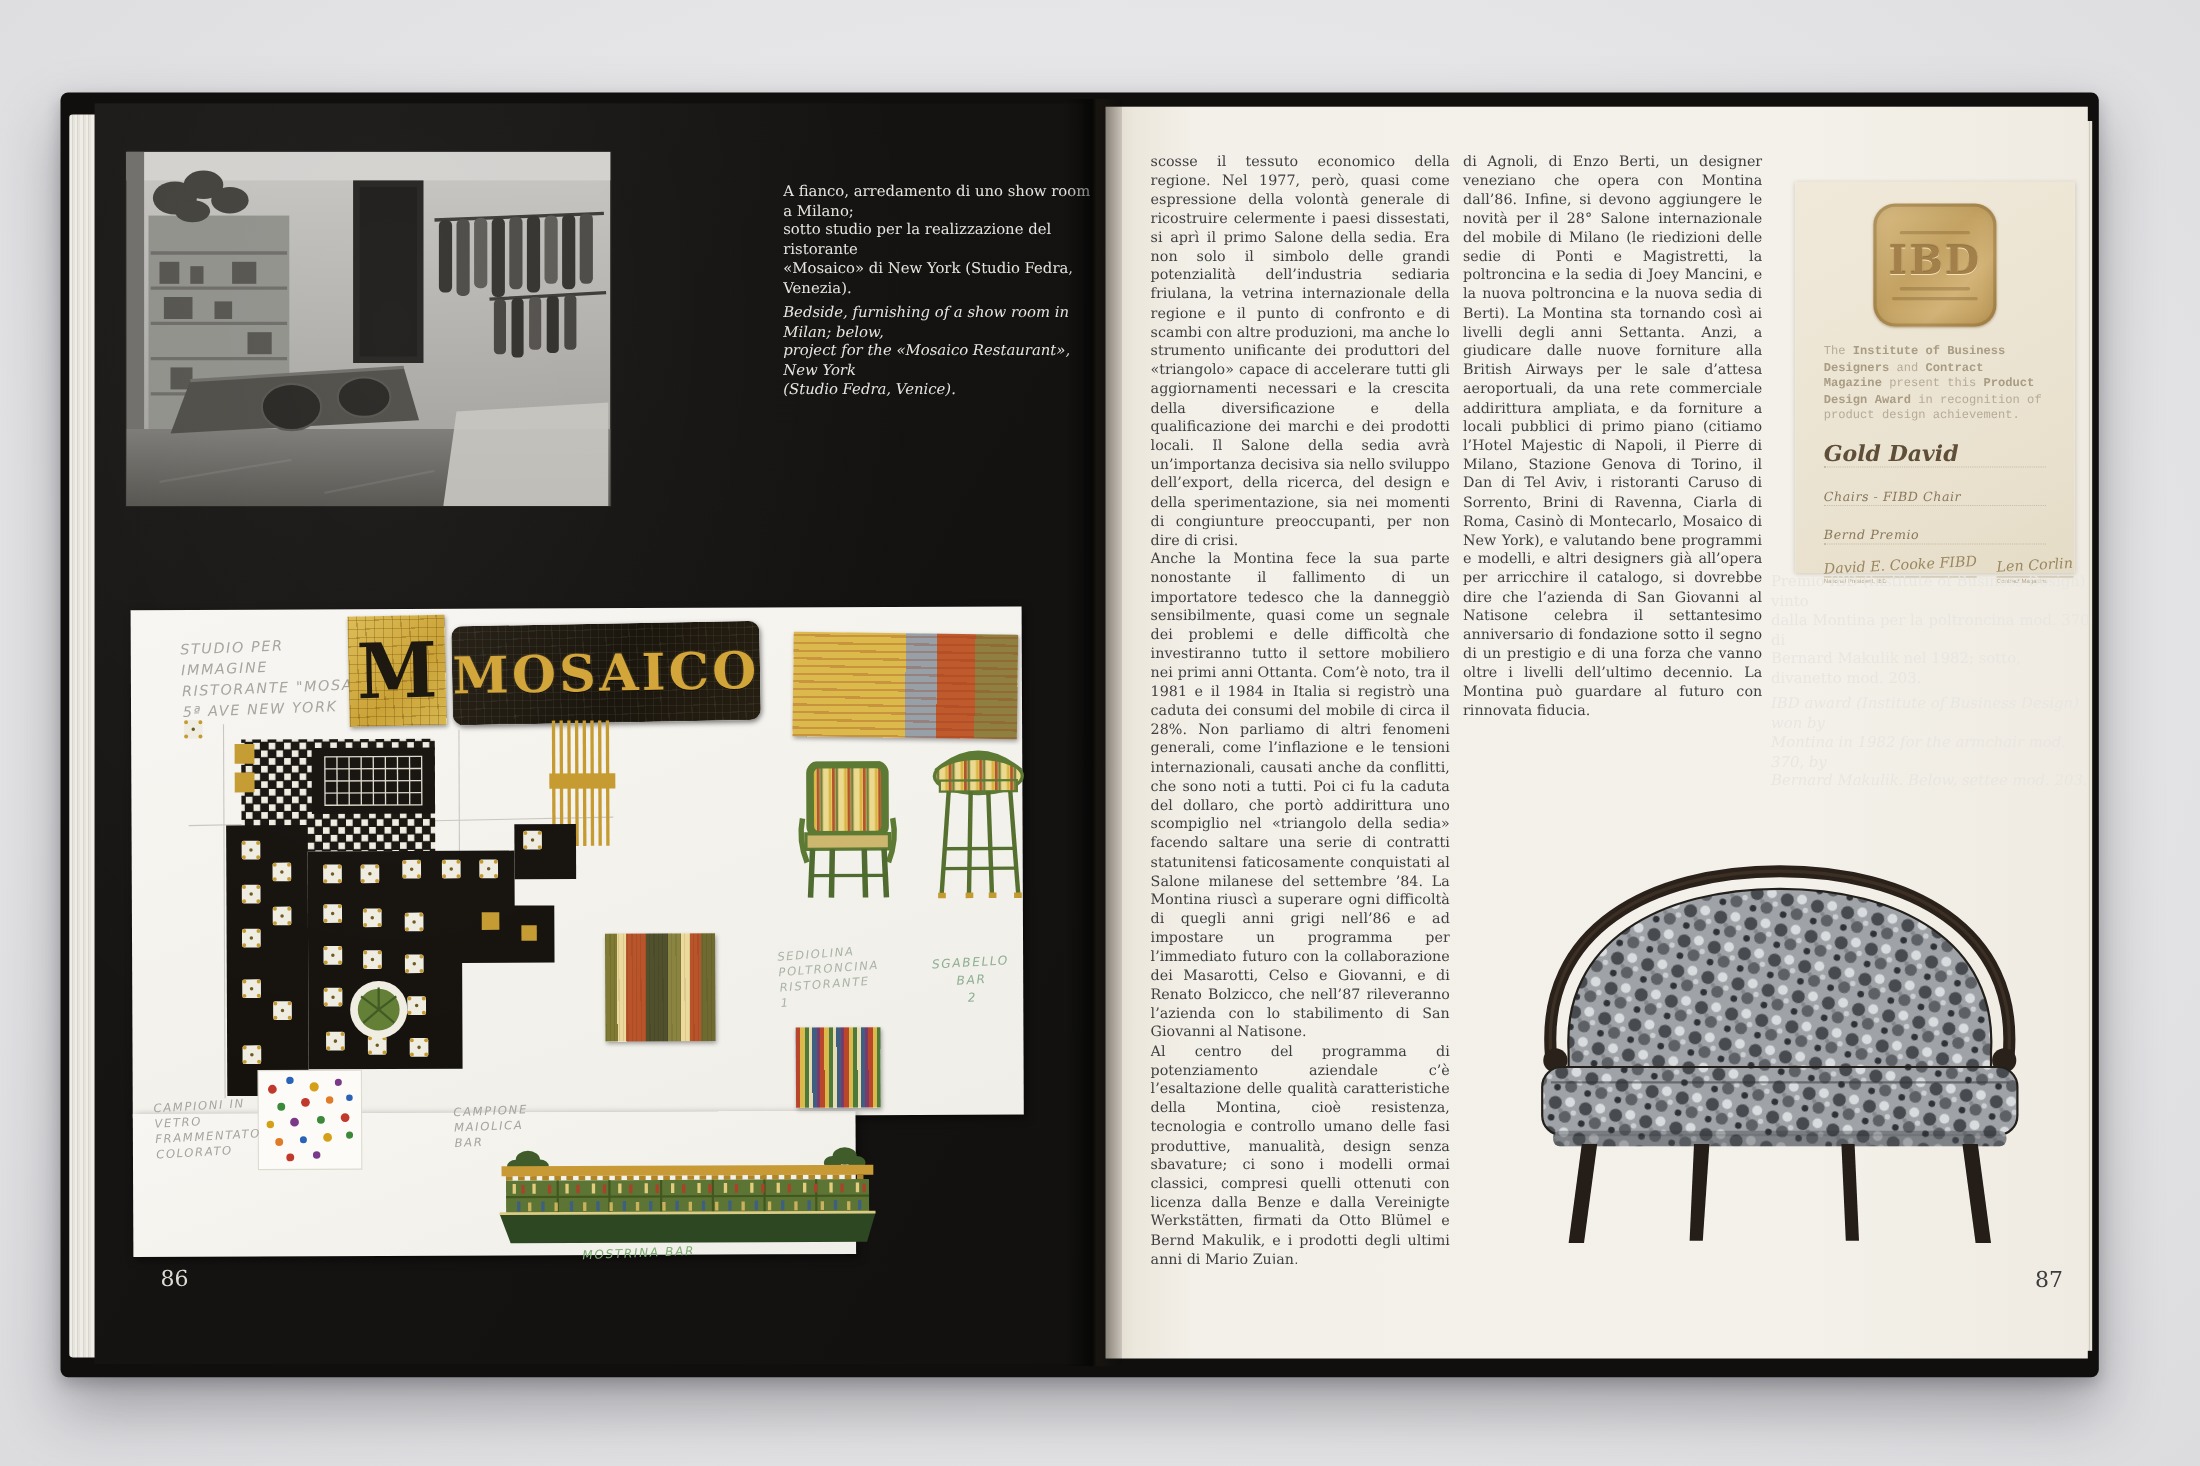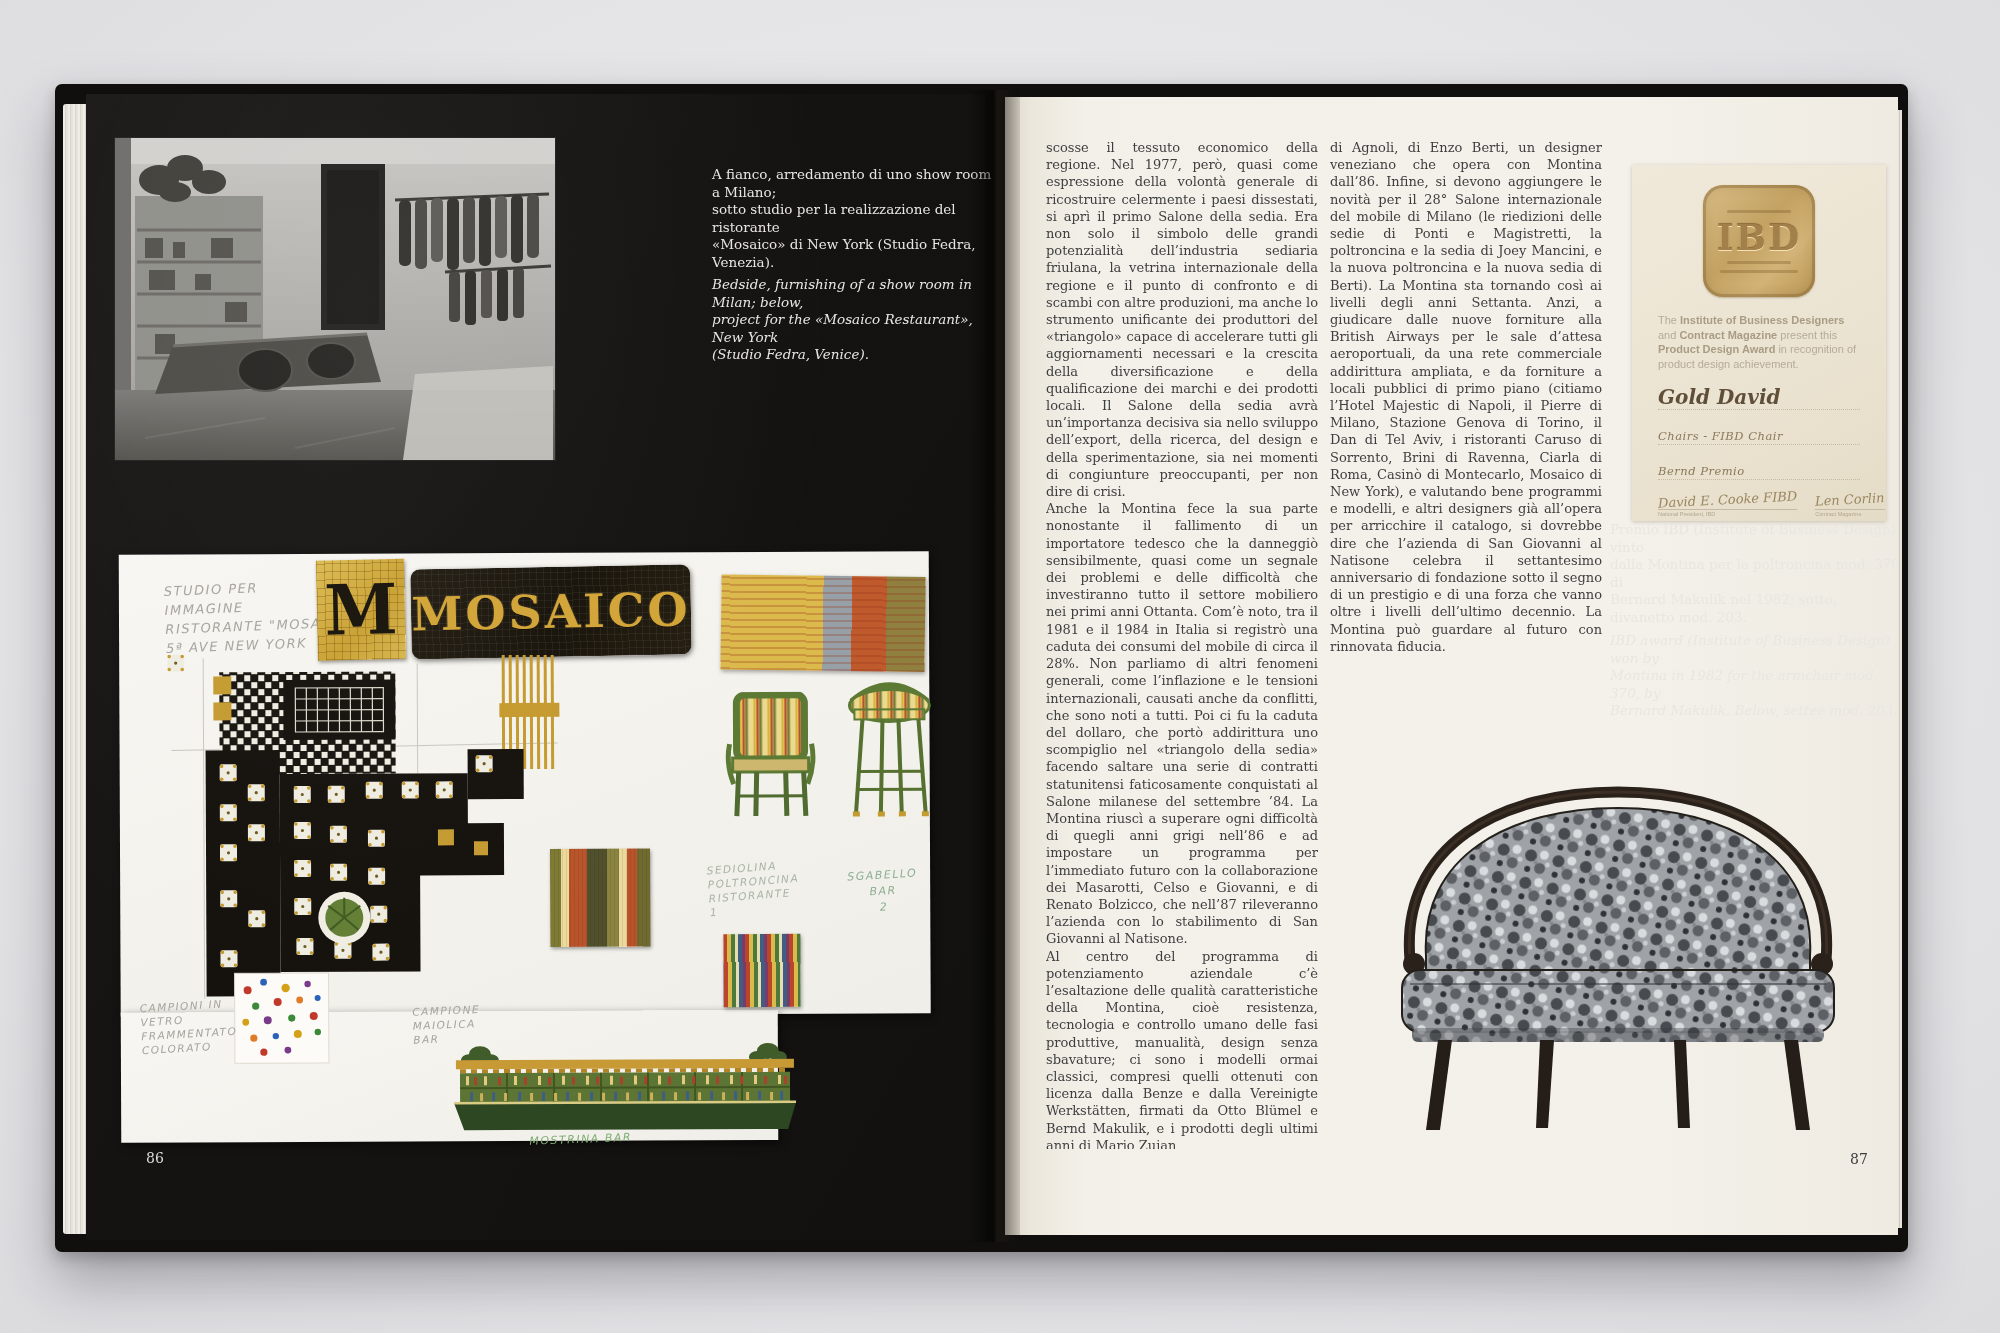--- a/index.html
+++ b/index.html
@@ -84,41 +84,41 @@
     background:
       repeating-linear-gradient(90deg, rgba(0,0,0,.08) 0 1px, transparent 1px 4px),
       linear-gradient(90deg,#7e7a33 0 11%,#ecd99c 11% 19%,#b9542a 19% 37%,#50502c 37% 57%,#8a8440 57% 69%,#ecd99c 69% 77%,#b9542a 77% 87%,#6f6b30 87% 100%);}
   .swatch-rainbow{left:603px;top:382px;width:77px;height:73px;
     background:repeating-linear-gradient(90deg,#b9452a 0 4px,#dcb94b 4px 8px,#4d7a3a 8px 12px,#e8ddb0 12px 15px,#3f5f82 15px 19px,#7a3a6a 19px 22px);}
   .plan{position:absolute;left:48px;top:100px;width:395px;height:348px;}
   .armchair{position:absolute;left:602px;top:140px;width:98px;height:128px;}
   .barstool{position:absolute;left:722px;top:126px;width:96px;height:144px;}
   .dots{position:absolute;left:113px;top:418px;width:96px;height:92px;}
   .bar-sketch{position:absolute;left:333px;top:483px;width:342px;height:102px;}
-  .pagenum{font-size:14px;}
+  .pagenum{font-size:20px;}
   .pagenum-left{position:absolute;left:60px;top:1056px;color:#dedcd6;}
   .pagenum-right{position:absolute;left:845px;top:1054px;color:#3c3c3e;}
   
   .bodycol{position:absolute;width:272px;font-size:13px;line-height:17.2px;
     color:#3e3e40;text-align:justify;}
   .bodycol p{margin:0;}
   .col1{left:41px;top:42px;height:1010px;overflow:hidden;}
   .col2{left:325px;top:42px;height:1010px;}
   .certificate{position:absolute;left:627px;top:68px;width:254px;height:356px;
     background:linear-gradient(150deg,#f0e9da 0%,#ebe3d1 60%,#e5dcc7 100%);
     box-shadow:0 1px 4px rgba(120,110,90,.35);padding:0;}
   .seal{width:112px;height:112px;margin:20px auto 16px auto;border-radius:20px;
     background:linear-gradient(135deg,#d9bd85 0%,#c3a263 45%,#d3b377 70%,#b89554 100%);
     box-shadow:inset 0 0 0 3px rgba(125,95,45,.35), inset 0 0 12px rgba(125,95,45,.3), 0 1px 2px rgba(120,100,60,.4);
     display:flex;flex-direction:column;align-items:center;justify-content:center;}
   .seal .ibd{font-weight:bold;font-size:36px;letter-spacing:2px;color:#a3804a;
     text-shadow:0 1px 0 rgba(255,240,200,.8), 0 -1px 1px rgba(90,60,20,.55);}
   .seal-row{height:3px;width:64px;background:rgba(122,92,40,.35);border-radius:2px;margin:3px 0;}
   .cert-inner{padding:0 26px;}
-  .cert-body{margin:6px 0 0 0;font-family:Liberation Sans, sans-serif;font-size:11px;
+  .cert-body{margin:6px 0 0 0;font-family:Liberation Mono, monospace;font-size:11px;
     line-height:14.5px;color:#b6ab97;}
   .cert-body b{color:#a99c83;}
   .cert-row{border-bottom:1px dotted #c6bba2;margin-top:0;}
   .row-award{margin-top:14px;}
   .row-award span{font-style:italic;font-weight:bold;font-size:20px;color:#5f4f39;}
   .row-small{margin-top:15px;}
   .row-small span{font-style:italic;font-size:11.5px;color:#8a795b;letter-spacing:.5px;}
   .cert-sigs{display:flex;gap:18px;margin-top:12px;padding:0 26px;}
   .sig{flex:1;}
   .sig-name{font-style:italic;font-size:13px;color:#9a8761;transform:rotate(-3deg);white-space:nowrap;}

